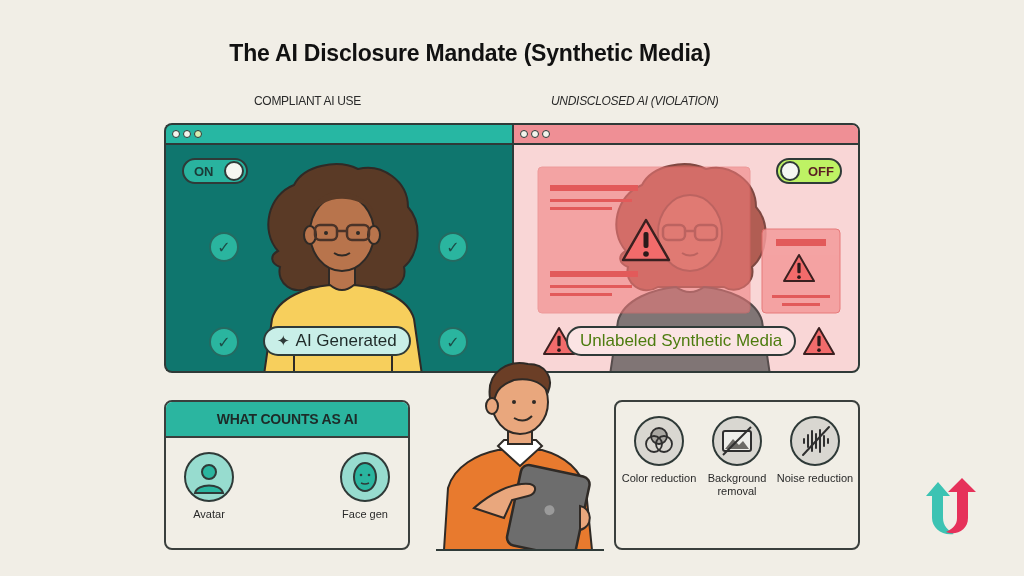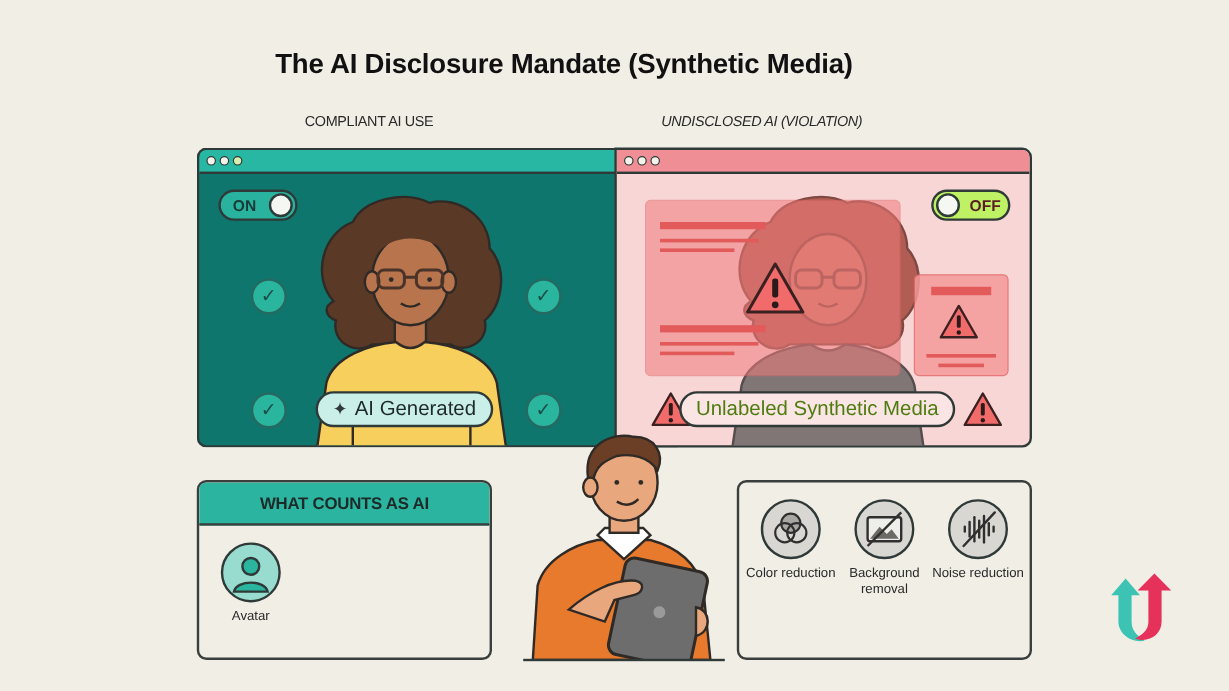--- a/index.html
+++ b/index.html
@@ -224,20 +224,31 @@
   <div class="items">
     <div class="item">
       <div class="circle">
         <svg width="40" height="40" viewBox="0 0 40 40">
             <circle cx="20" cy="15" r="7" fill="#2ab59f" stroke="#2f3a38" stroke-width="2"></circle>
             <path d="M6 36 C8 26 32 26 34 36 Z" fill="#2ab59f" stroke="#2f3a38" stroke-width="2"></path>
           </svg>
       </div>
       <div class="item-label">Avatar</div>
     </div>
+    <div class="item">
+      <div class="circle">
+        <svg width="40" height="40" viewBox="0 0 40 40">
+            <ellipse cx="20" cy="20" rx="11" ry="14" fill="#2ab59f" stroke="#2f3a38" stroke-width="2"></ellipse>
+            <circle cx="16" cy="18" r="1.3" fill="#2f3a38"></circle>
+            <circle cx="24" cy="18" r="1.3" fill="#2f3a38"></circle>
+            <path d="M16 26 Q20 28 24 26" fill="none" stroke="#2f3a38" stroke-width="1.5"></path>
+          </svg>
+      </div>
+      <div class="item-label">Face gen</div>
+    </div>
   </div>
 </div>
 
 <div class="panel panel-right">
   <div class="items">
     <div class="item">
       <div class="circle">
         <svg width="36" height="36" viewBox="0 0 36 36">
             <circle cx="18" cy="13" r="8" fill="#a9a7a2" stroke="#2f2f2f" stroke-width="1.8"></circle>
             <circle cx="13" cy="21" r="8" fill="none" stroke="#2f2f2f" stroke-width="1.8"></circle>

